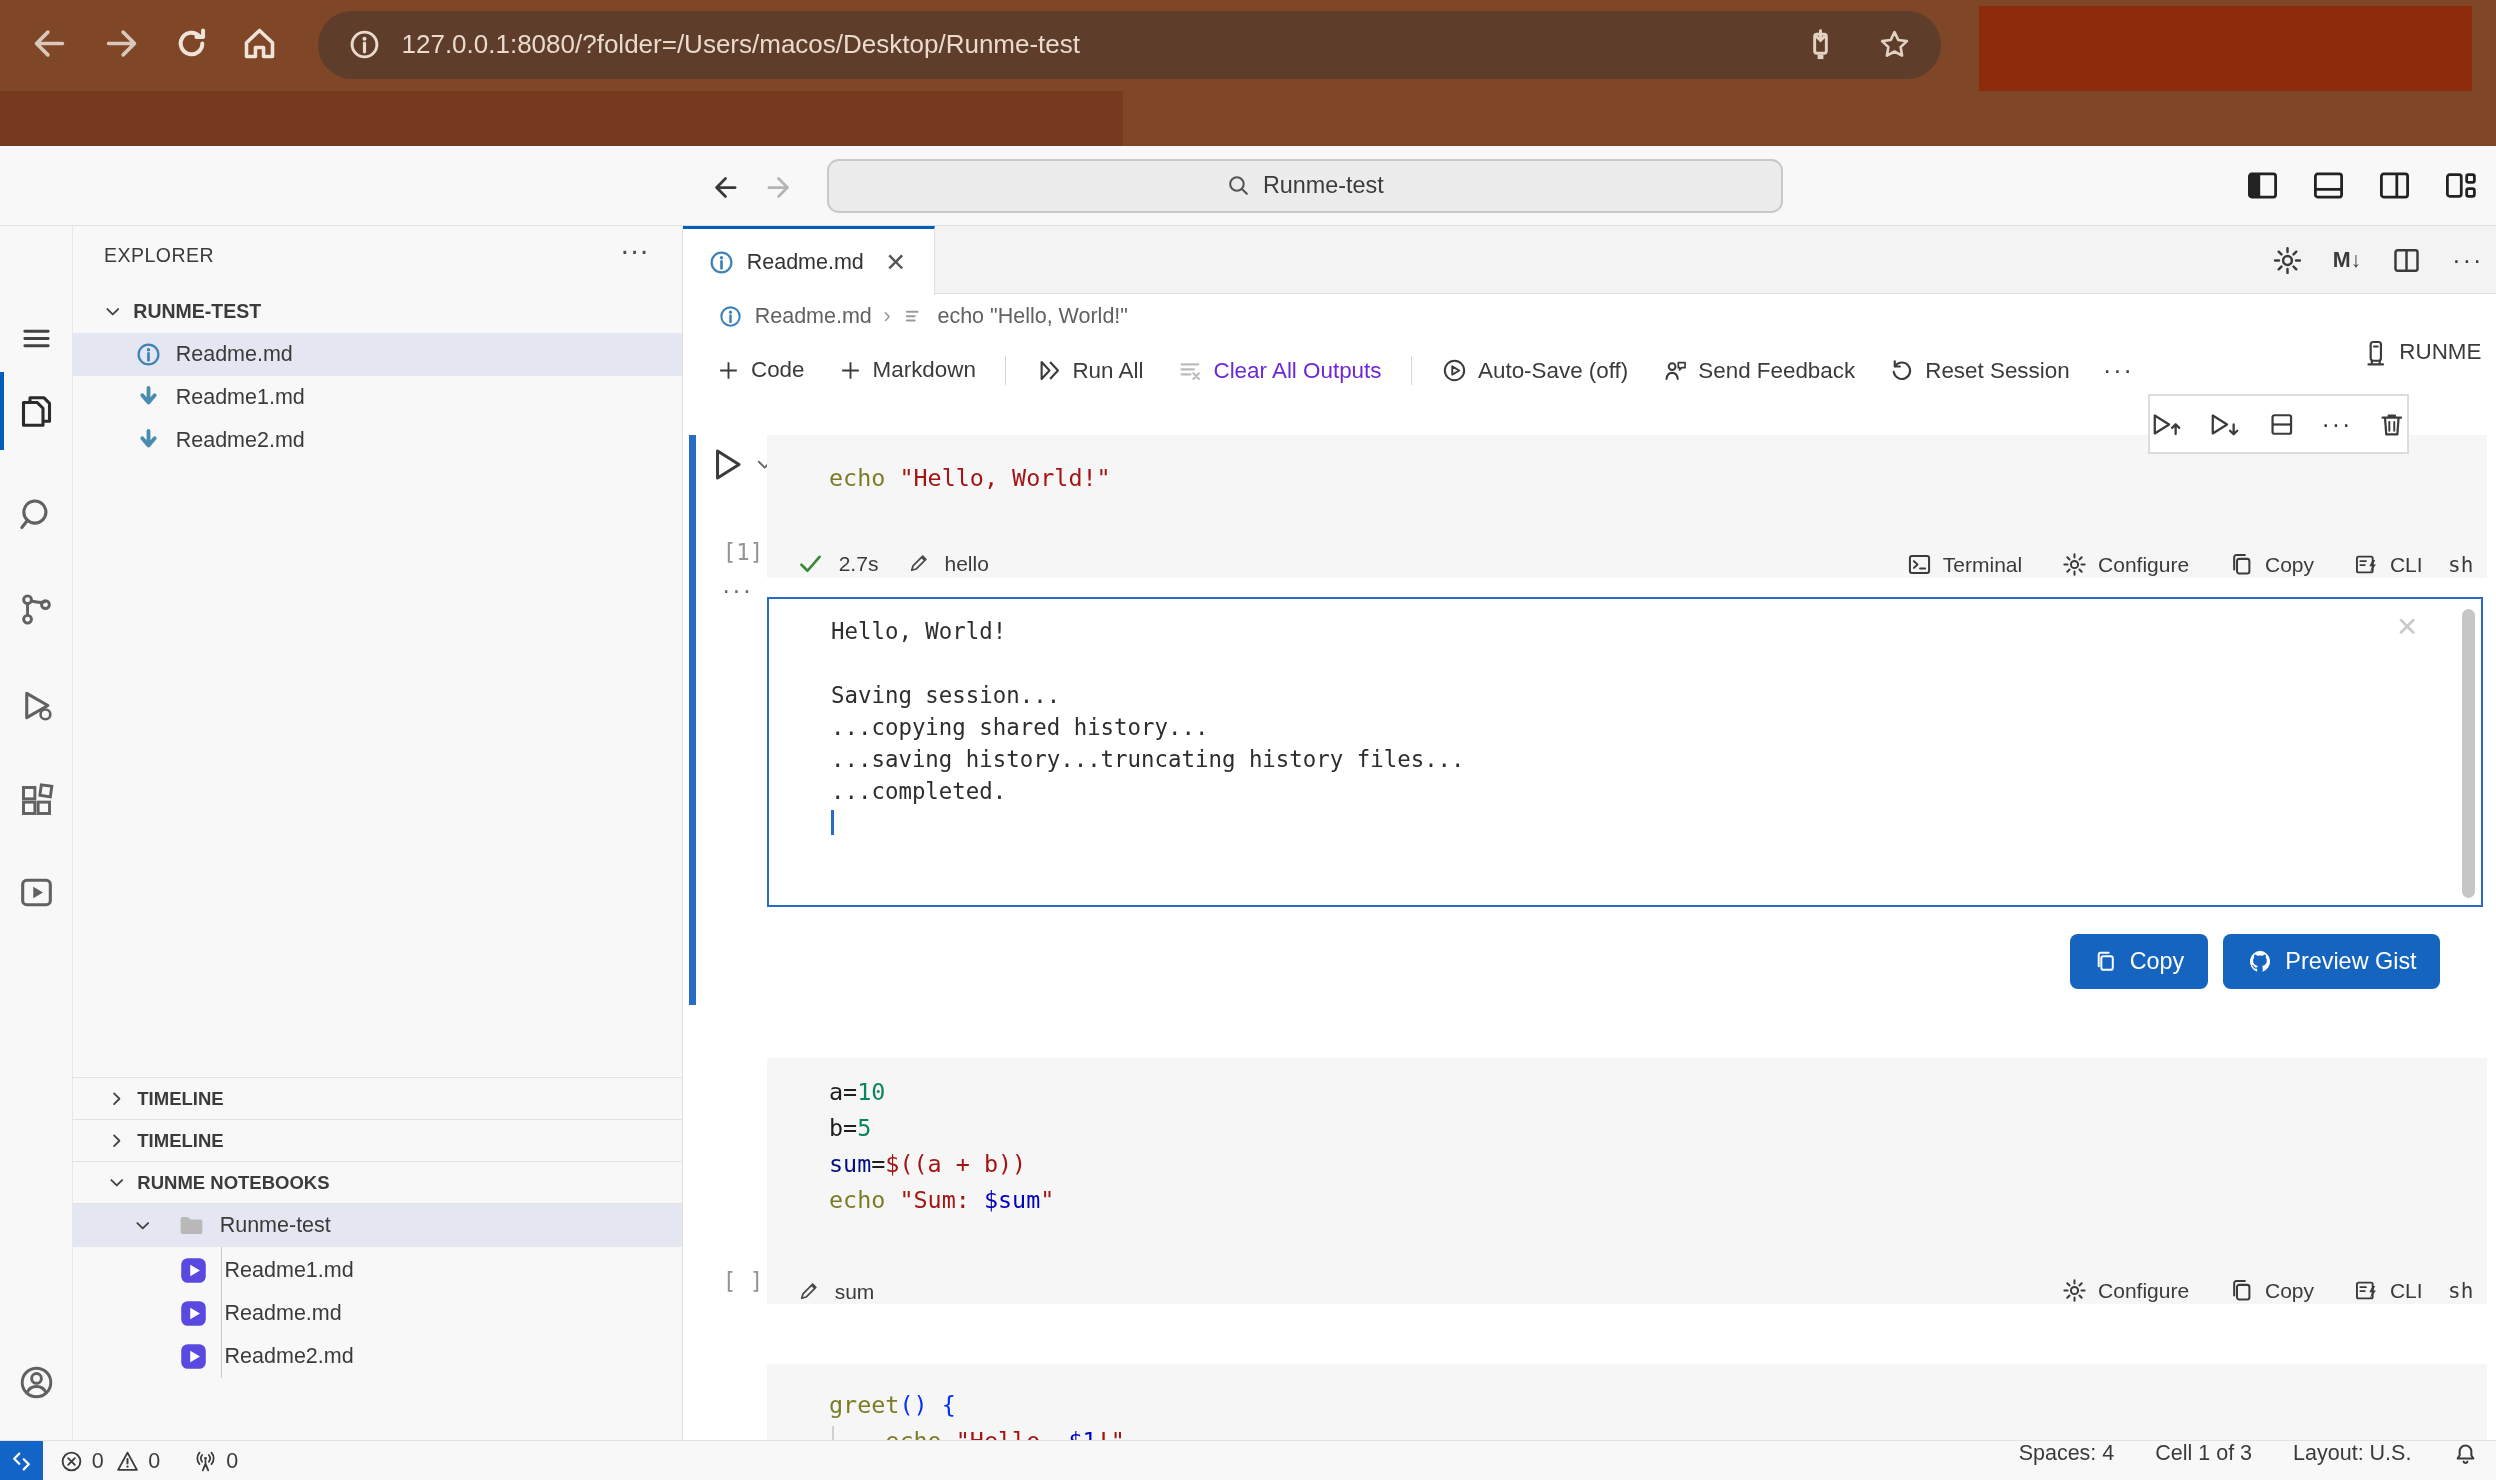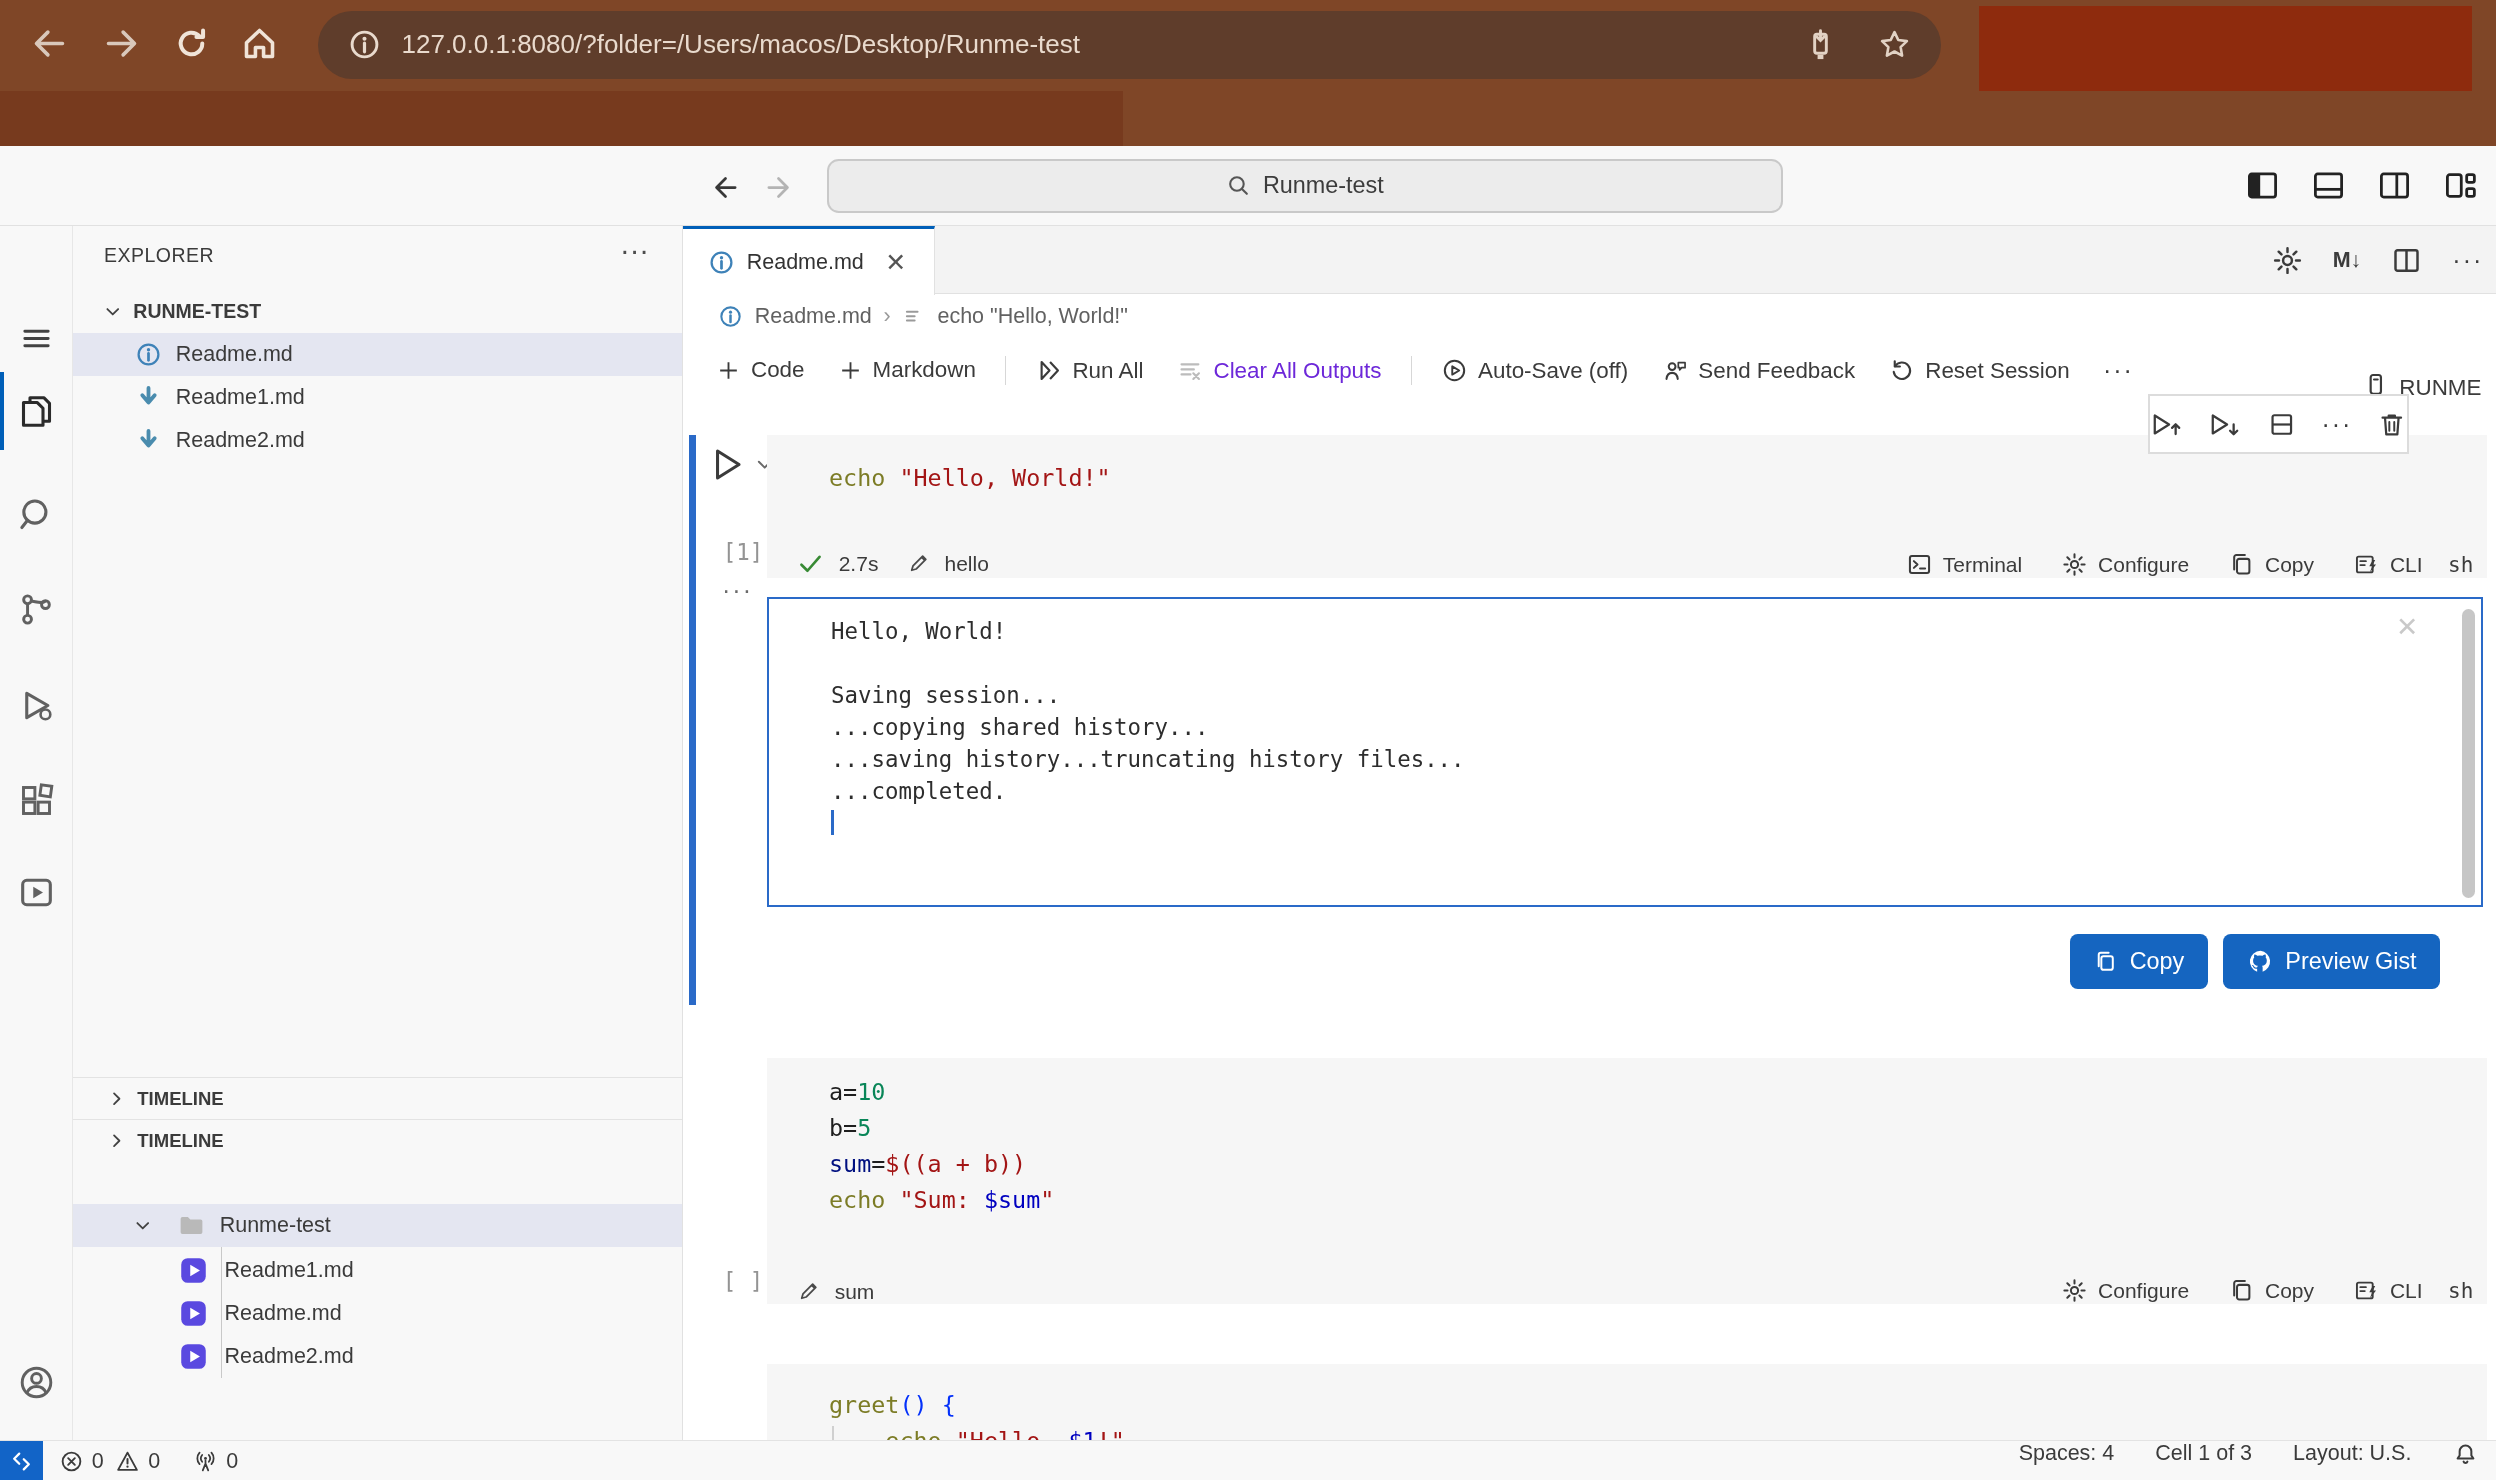--- a/index.html
+++ b/index.html
@@ -45,21 +45,21 @@
   .tabbar { position:absolute; left:0; top:0; width:1814px; height:68px; background:#f3f3f3; border-bottom:1px solid #e1e1e1; }
   .tab { position:absolute; left:0; top:0; width:252px; height:69px; background:#fff; border-top:3.9px solid #005fb8; border-right:1px solid #e1e1e1; display:flex; align-items:center; padding-left:25px; gap:11.7px; font-size:21.5px; color:#333; z-index:2; }
   .tab-close { margin-left:9.8px; font-size:25px; color:#555; }
   .editor-actions { position:absolute; right:13.7px; top:0; height:68px; display:flex; align-items:center; gap:29px; color:#3b3b3b; }
   .mdown { font-weight:bold; font-size:21.5px; }
   .breadcrumb { position:absolute; left:0; top:68px; width:1814px; height:45px; display:flex; align-items:center; padding-left:35px; gap:11.7px; font-size:21.5px; color:#616161; background:#fff; }
   .nbtoolbar { position:absolute; left:0; top:113px; width:1814px; height:62px; display:flex; align-items:center; padding-left:23.4px; gap:13.7px; font-size:22.4px; color:#3b3b3b; background:#fff; }
   .tb-item { display:flex; align-items:flex-end; gap:9.8px; padding:5.9px 9.8px; white-space:nowrap; }
   .tb-sep { width:1px; height:29px; background:#d7d7d7; margin:0 5.9px; }
   .tb-disabled { color:#6d28d9; }
-  .tb-right { position:absolute; right:15.6px; top:0; height:62px; display:flex; align-items:flex-end; gap:9.8px; font-size:22.4px; }
+  .tb-right { position:absolute; right:15.6px; top:0; height:62px; display:flex; align-items:flex-start; gap:9.8px; font-size:22.4px; }
   .more-dots { font-size:25px; letter-spacing:2px; color:#3b3b3b; }
 
   .cell-toolbar { position:absolute; left:1465px; top:168px; width:261px; height:60px; background:#fff; border:2px solid #dcdcdc; display:flex; align-items:center; justify-content:center; gap:25px; z-index:5; }
 
   .nbarea { position:absolute; left:0; top:176px; width:1814px; height:1039px; overflow:hidden; background:#fff; }
   .mono { font-family:"DejaVu Sans Mono", monospace; }
   .focus-bar { position:absolute; left:5.9px; top:33px; width:6.8px; height:570px; background:#2a6ac8; }
   .runbtn { position:absolute; left:21.5px; top:41px; display:flex; align-items:flex-start; gap:5.9px; }
   .exec-label { position:absolute; left:29px; width:62px; text-align:center; font-size:22.4px; color:#949494; }
   .code-block { position:absolute; left:84px; width:1720px; background:#f6f6f6; }
@@ -286,20 +286,26 @@
         <svg class="chev" viewBox="0 0 24 24">
             <path d="M9 6l6 6-6 6" stroke="#424242" stroke-width="2" fill="none" stroke-linecap="round" stroke-linejoin="round"></path>
           </svg>
         <span>TIMELINE</span>
       </div>
       <div class="sect" style="top:893px; padding-left:33px">
         <svg class="chev" viewBox="0 0 24 24">
             <path d="M9 6l6 6-6 6" stroke="#424242" stroke-width="2" fill="none" stroke-linecap="round" stroke-linejoin="round"></path>
           </svg>
         <span>TIMELINE</span>
+      </div>
+      <div class="sect" style="top:935px; padding-left:33px; border-bottom:1px solid #e3e3e3; height:43px">
+        <svg class="chev" viewBox="0 0 24 24">
+            <path d="M6 9l6 6 6-6" stroke="#424242" stroke-width="2" fill="none" stroke-linecap="round" stroke-linejoin="round"></path>
+          </svg>
+        <span>RUNME NOTEBOOKS</span>
       </div>
 
       <div class="row sel" style="top:978px; padding-left:59px; gap:13.7px">
         <svg class="chev" viewBox="0 0 24 24">
             <path d="M6 9l6 6 6-6" stroke="#424242" stroke-width="2" fill="none" stroke-linecap="round" stroke-linejoin="round"></path>
           </svg>
         <svg width="29" height="29" viewBox="0 0 24 24">
             <path d="M3 6.5a1.5 1.5 0 0 1 1.5-1.5H9l2 2h8.5A1.5 1.5 0 0 1 21 8.5v9A1.5 1.5 0 0 1 19.5 19h-15A1.5 1.5 0 0 1 3 17.5z" fill="#b9b9b9"></path>
           </svg>
         <span>Runme-test</span>

